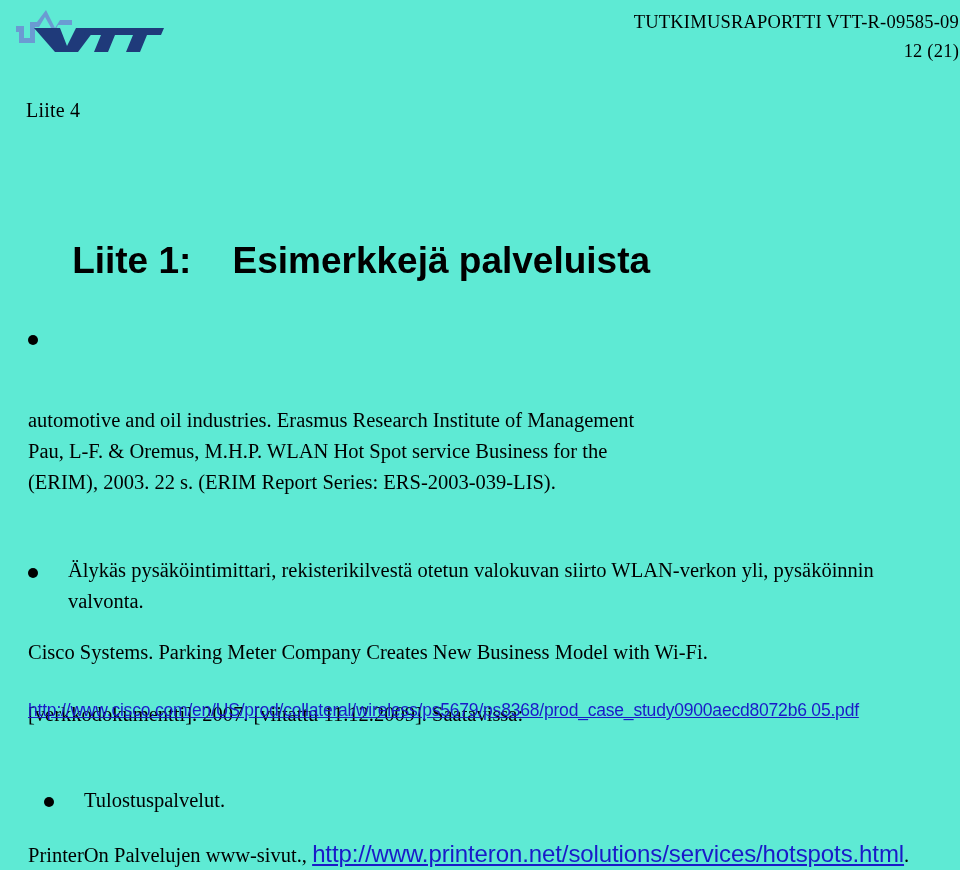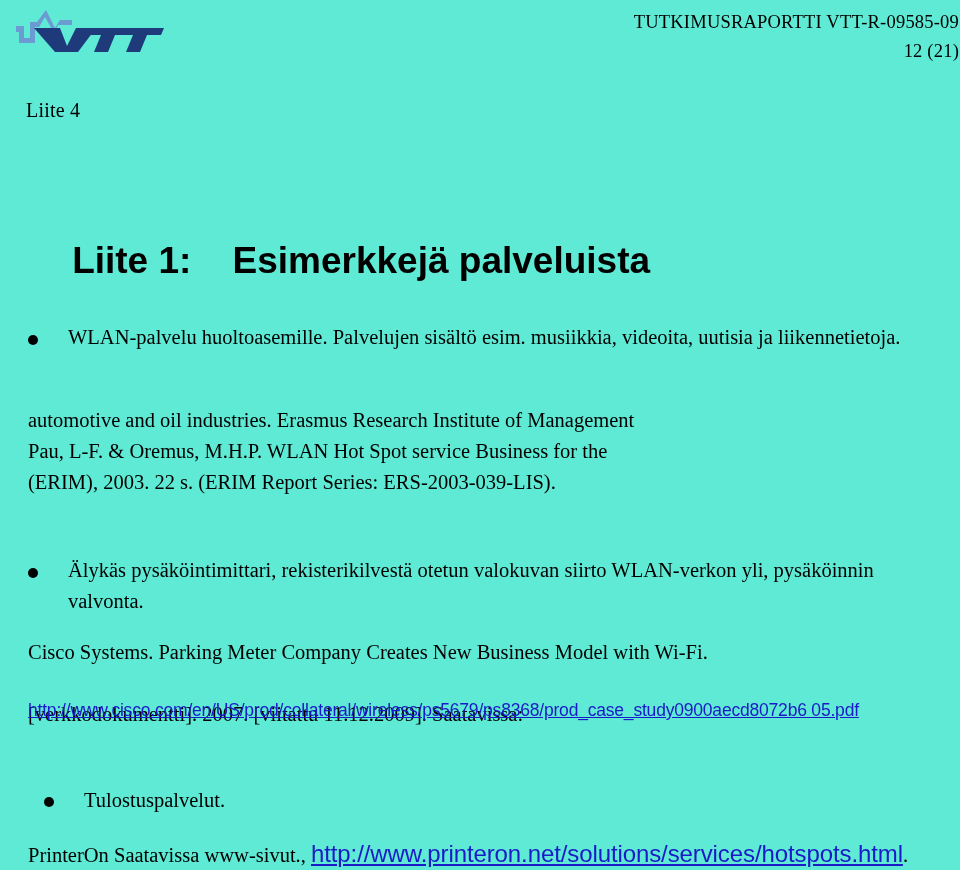--- a/index.html
+++ b/index.html
@@ -142,21 +142,20 @@
   </div>
 
   <div class="liite-label">Liite 4</div>
 
   <div class="title">
     <span>Liite 1:</span><span>&nbsp;&nbsp;&nbsp;&nbsp;</span><span>Esimerkkejä palveluista</span>
   </div>
 
   <div class="bullet-item" style="top:322px;left:0;width:960px;height:70px;">
     <span class="bullet-dot" style="top:13px;"></span>
-    <span class="bullet-text">WLAN-palvelu huoltoasemille. Palvelujen sisältö esim. musiikkia, videoita, uutisia ja liikennetietoja.</span>
   </div>
 
   <div class="ref" style="top:405px;">
     <span style="display:block;">automotive and oil industries. Erasmus Research Institute of Management</span>
     <span style="display:block;">Pau, L-F. &amp; Oremus, M.H.P. WLAN Hot Spot service Business for the</span>
     <span style="display:block;">(ERIM), 2003. 22 s. (ERIM Report Series: ERS-2003-039-LIS).</span>
   </div>
 
   <div class="bullet-item" style="top:555px;left:0;width:960px;height:70px;">
     <span class="bullet-dot" style="top:13px;"></span>
@@ -171,16 +170,16 @@
   <div class="url-block" style="top:696px;">
     <a class="link" href="#">http://www.cisco.com/en/US/prod/collateral/wireless/ps5679/ps8368/prod_case_study0900aecd8072b6 05.pdf</a>
   </div>
 
   <div class="bullet-item" style="top:785px;left:16px;width:852px;height:40px;">
     <span class="bullet-dot" style="top:12px;"></span>
     <span class="bullet-text">Tulostuspalvelut.</span>
   </div>
 
   <div class="ref" style="top:838px;">
-    <span>PrinterOn Saatavissa www-sivut., </span><a class="link-inline" href="#">http://www.printeron.net/solutions/services/hotspots.html</a><span class="tail-dot">.</span>
+    <span>PrinterOn Palvelujen www-sivut., </span><a class="link-inline" href="#">http://www.printeron.net/solutions/services/hotspots.html</a><span class="tail-dot">.</span>
   </div>
 
 </div>
 
 </body></html>

